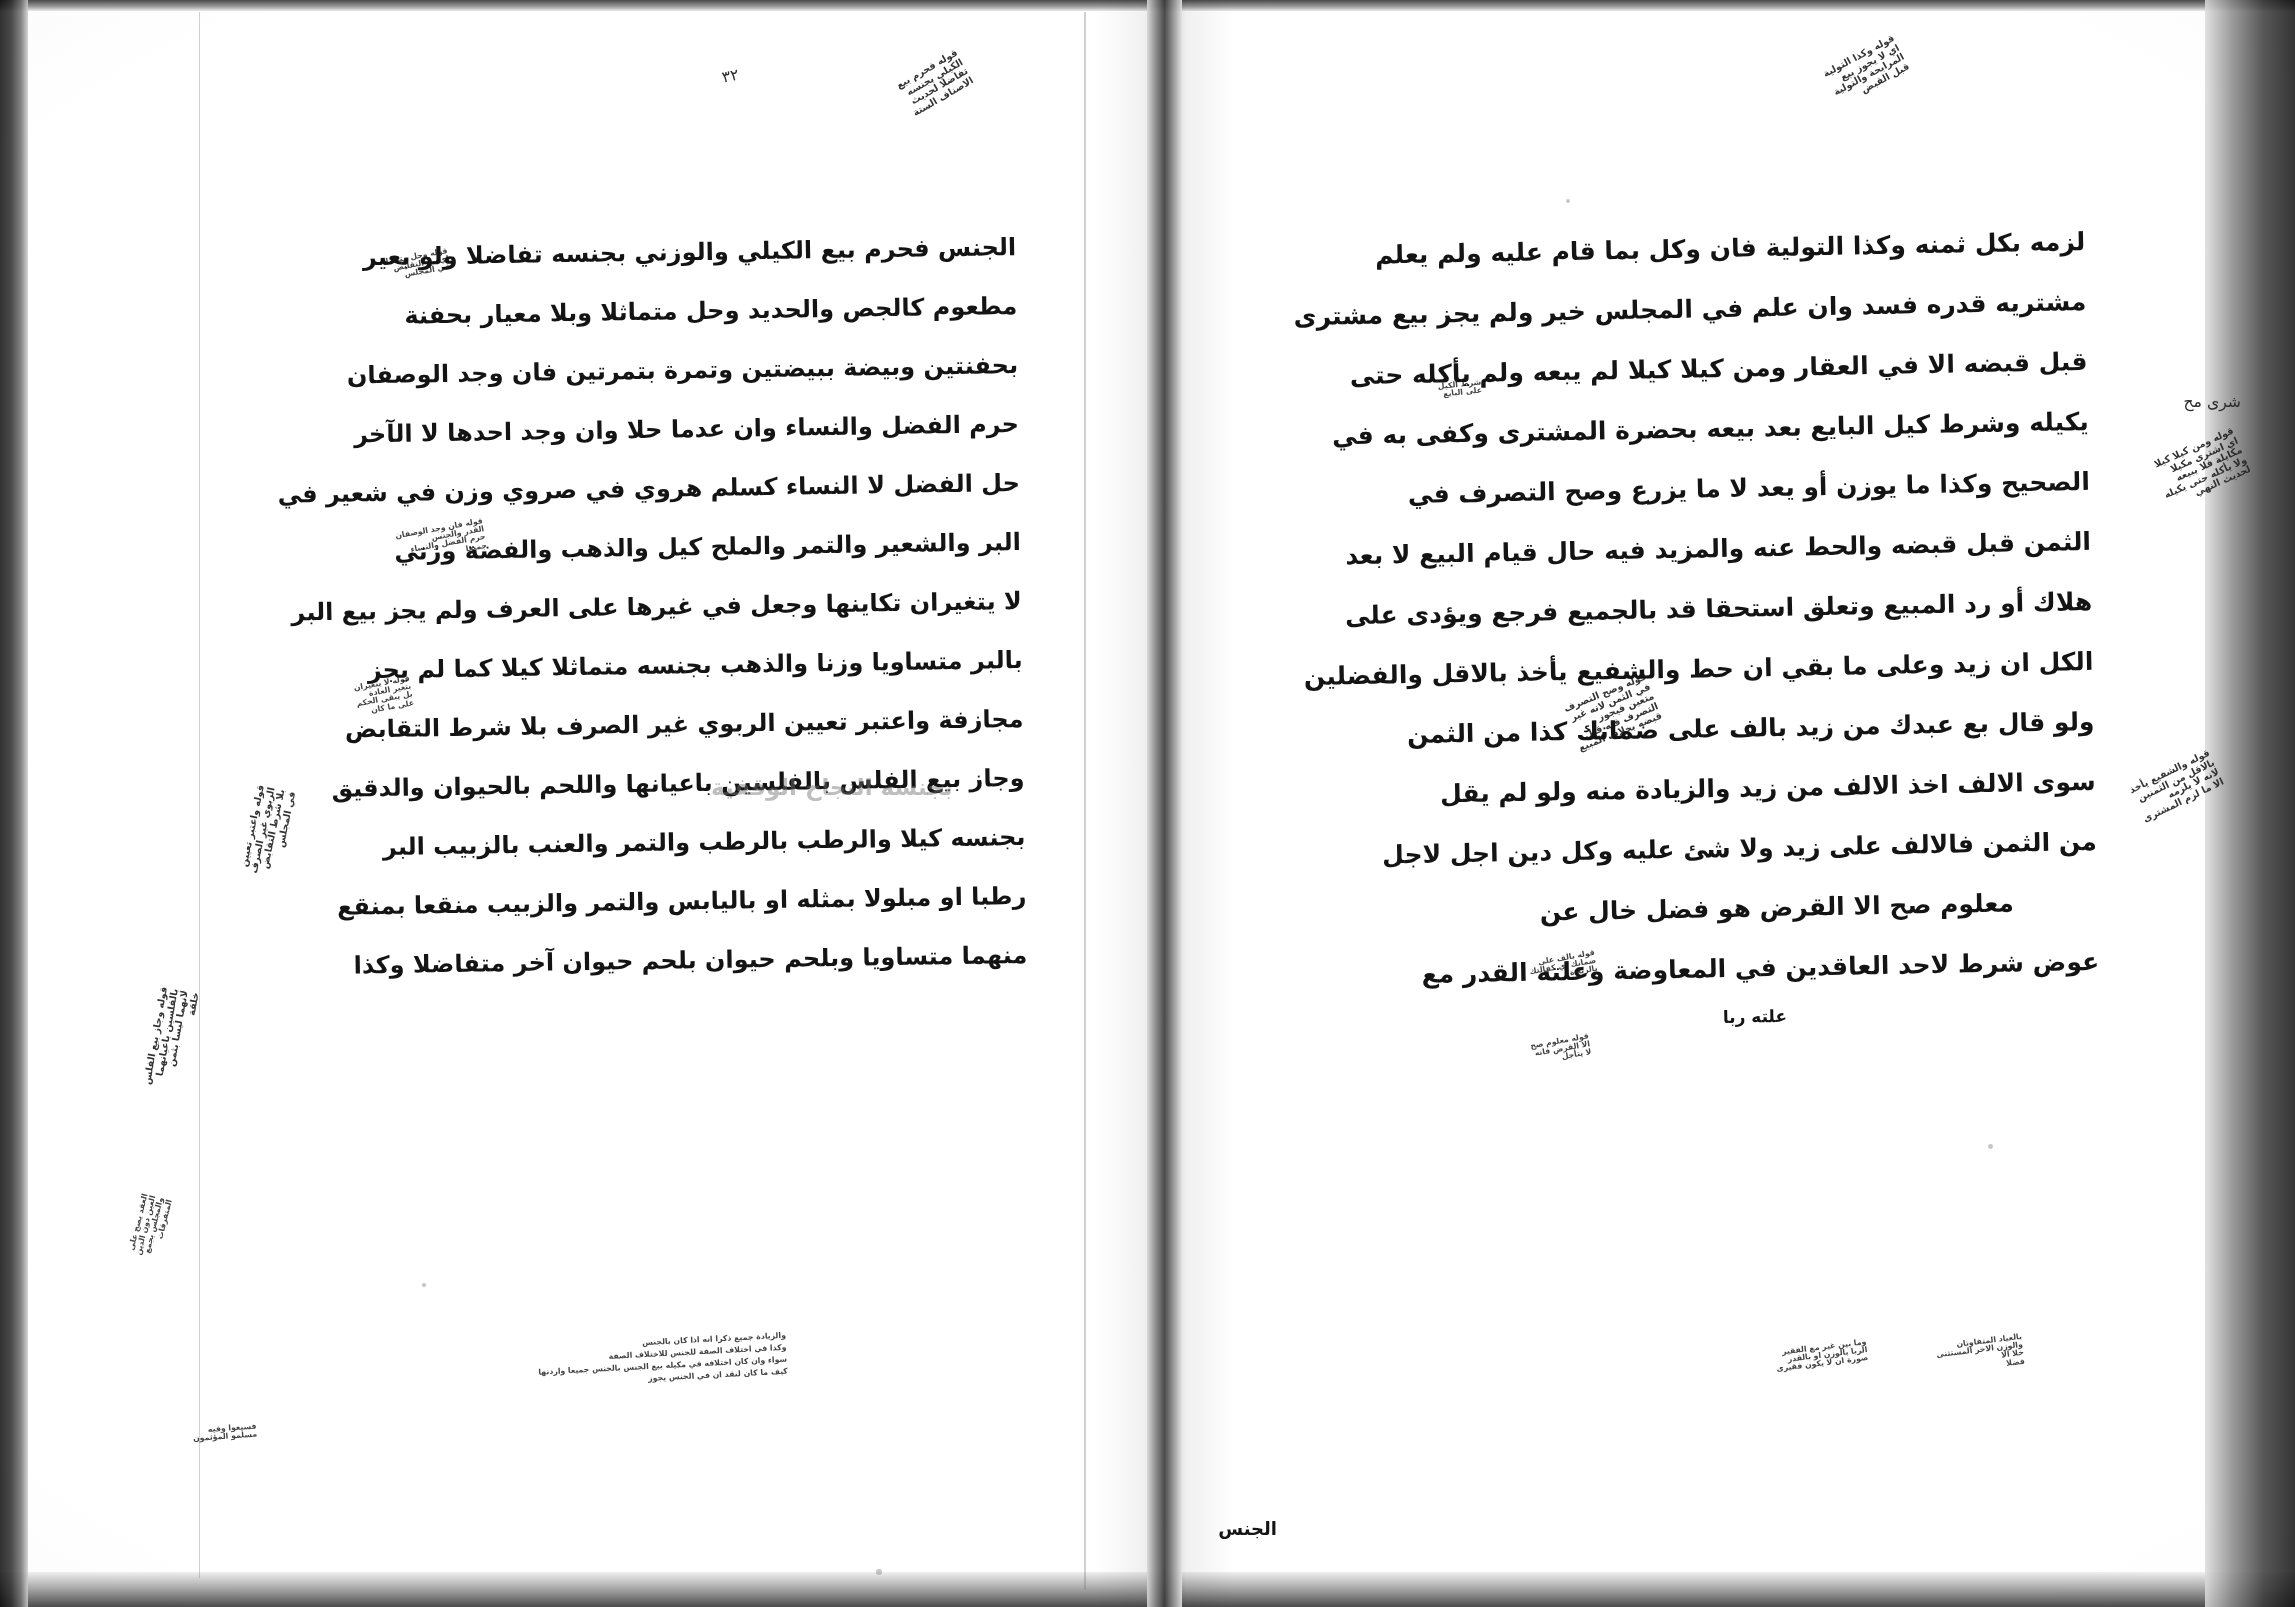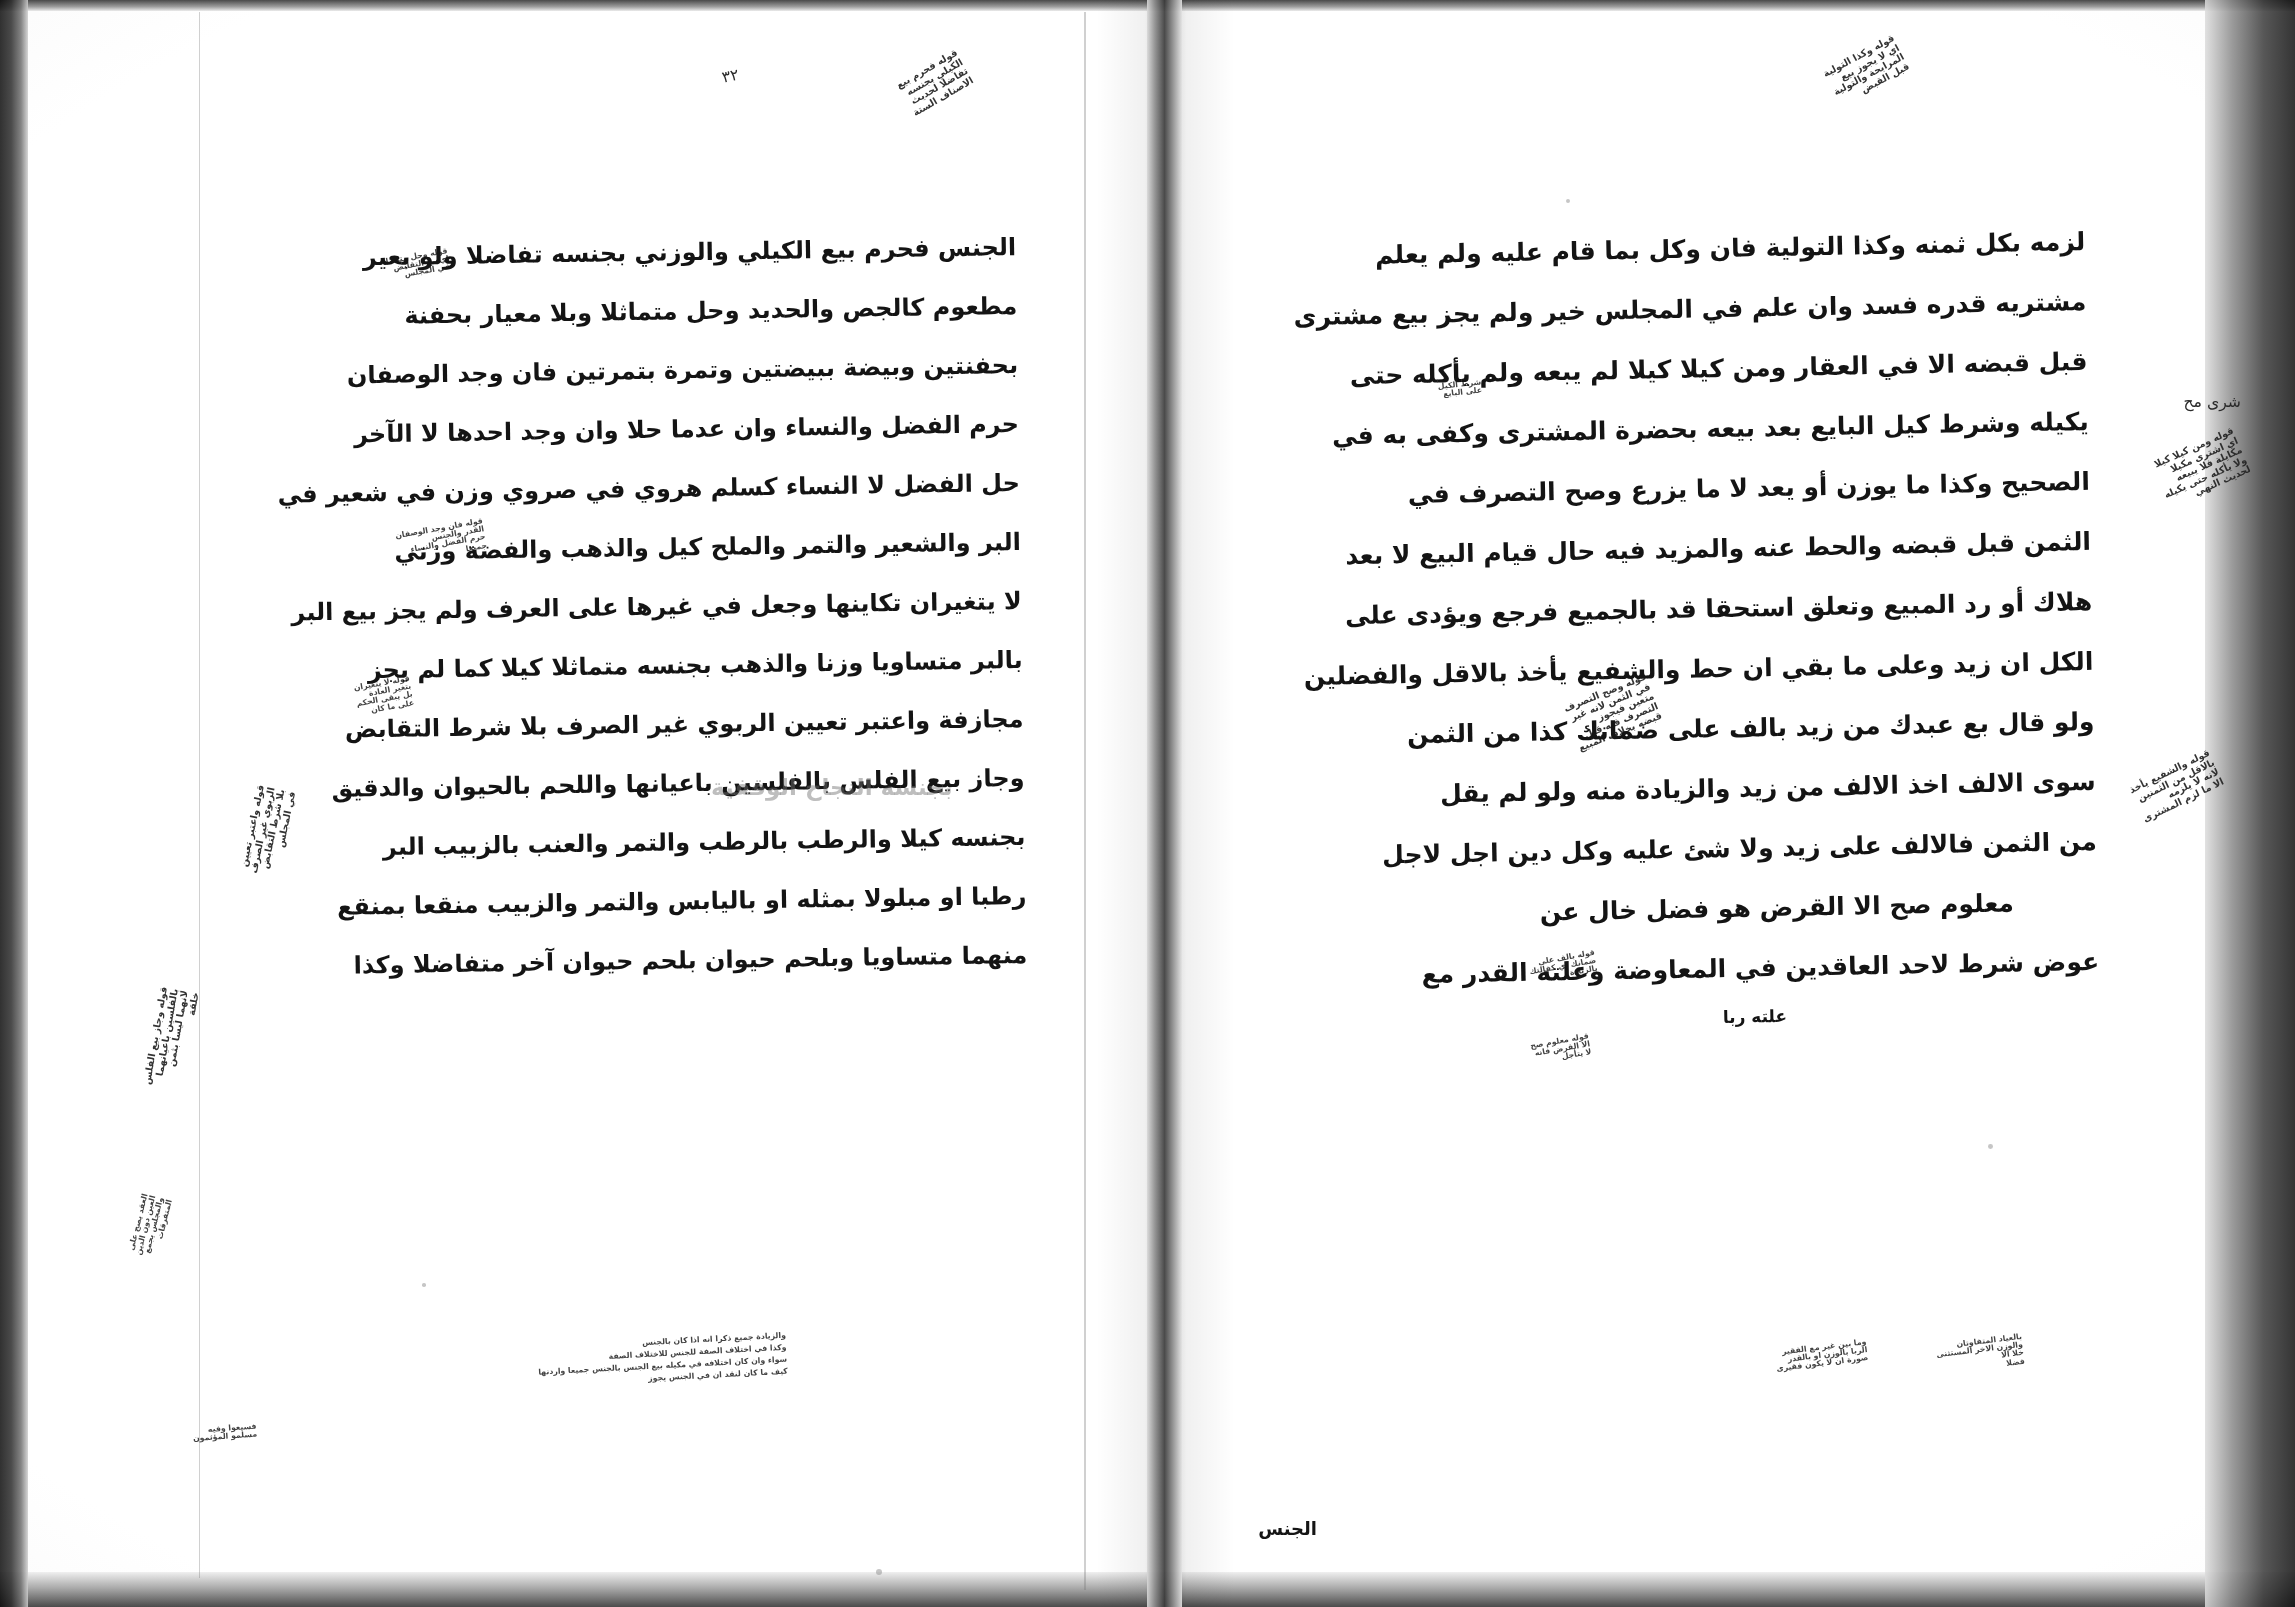--- a/index.html
+++ b/index.html
@@ -167,21 +167,21 @@
     </div>
 
     <div class="gloss micro" style="right:337px;top:1349px;transform:rotate(-7deg);width:181px;">وما بين غير مع الفقير
 الربا بالوزن او بالقدر
 صورة ان لا يكون فقيرى</div>
     <div class="gloss micro" style="right:181px;top:1343px;transform:rotate(-7deg);width:169px;">بالعياد المتفاوتان
 والوزن الاخر المستثنى
 خلا الا
 فضلا</div>
 
-    <div class="catchword" style="right:888px;top:1518px;">الجنس</div>
+    <div class="catchword" style="right:928px;top:1518px;">الجنس</div>
   </div>
 
   <div class="page left">
 
     <div class="scribble" style="right:349px;top:66px;transform:rotate(-12deg);">٣٢</div>
 
     <div class="gloss tiny" style="right:108px;top:102px;transform:rotate(-30deg);width:229px;">قوله فحرم بيع
 الكيلي بجنسه
 تفاضلا لحديث
 الاصناف الستة</div>

